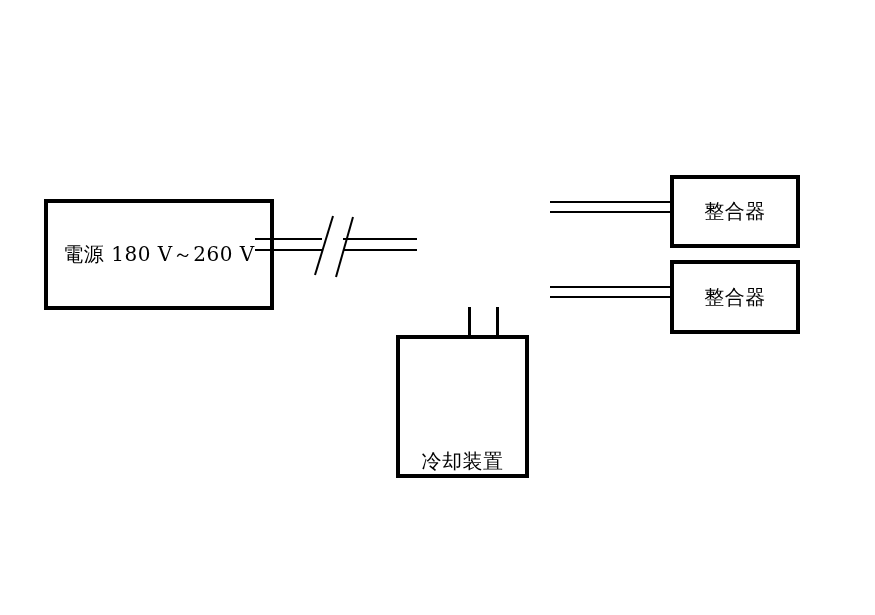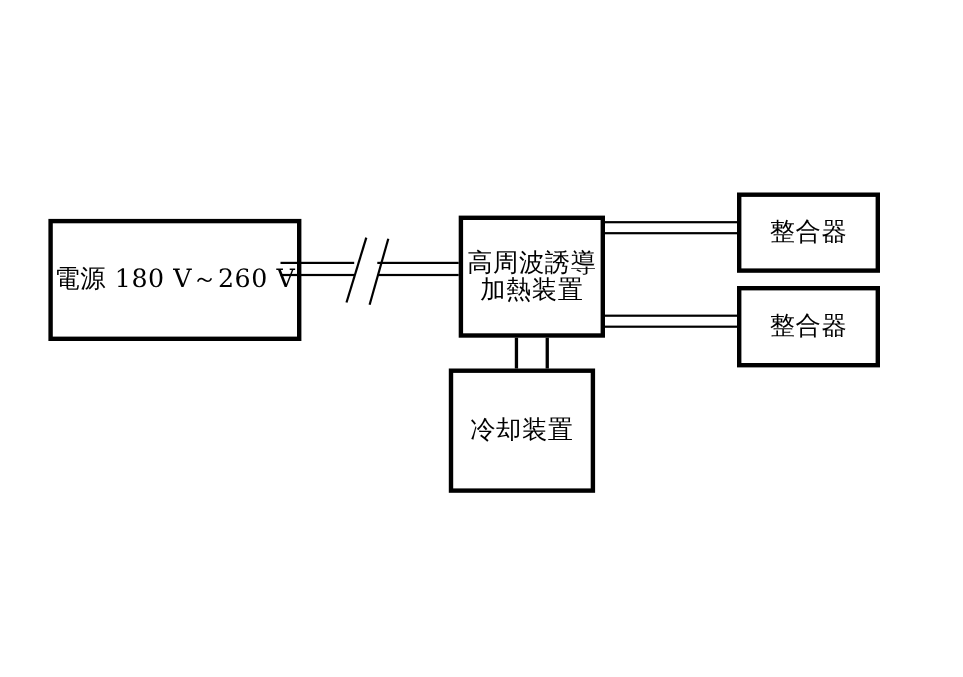--- a/index.html
+++ b/index.html
@@ -19,29 +19,29 @@
   .box {
     position: absolute;
     box-sizing: border-box;
     border: 4px solid #000000;
     background: #ffffff;
     display: flex;
     flex-direction: column;
     align-items: center;
     justify-content: center;
     text-align: center;
-    font-size: 23px;
+    font-size: 20px;
     line-height: 25px;
     letter-spacing: 0.5px;
   }
   .box-power   { left: 44px;  top: 199px; width: 230px; height: 111px; }
   .box-heater  { left: 417px; top: 196px; width: 133px; height: 111px; }
   .box-matcher-top    { left: 670px; top: 175px; width: 130px; height: 73px; }
   .box-matcher-bottom { left: 670px; top: 260px; width: 130px; height: 74px; }
-  .box-cooler  { left: 408px; top: 335px; width: 133px; height: 113px; }
+  .box-cooler  { left: 396px; top: 335px; width: 133px; height: 143px; justify-content: flex-end; }
 
   .hline {
     position: absolute;
     height: 2px;
     background: #000000;
   }
   .vline {
     position: absolute;
     width: 3px;
     background: #000000;
@@ -72,24 +72,20 @@
 </style>
 </head>
 <body>
 
 <div class="stage">
 
   <div class="box box-power">
     <span>電源 180 V～260 V</span>
   </div>
 
-  <div class="box box-heater">
-    <span>高周波誘導</span>
-    <span>加熱装置</span>
-  </div>
 
   <div class="box box-matcher-top">
     <span>整合器</span>
   </div>
 
   <div class="box box-matcher-bottom">
     <span>整合器</span>
   </div>
 
   <div class="box box-cooler">

